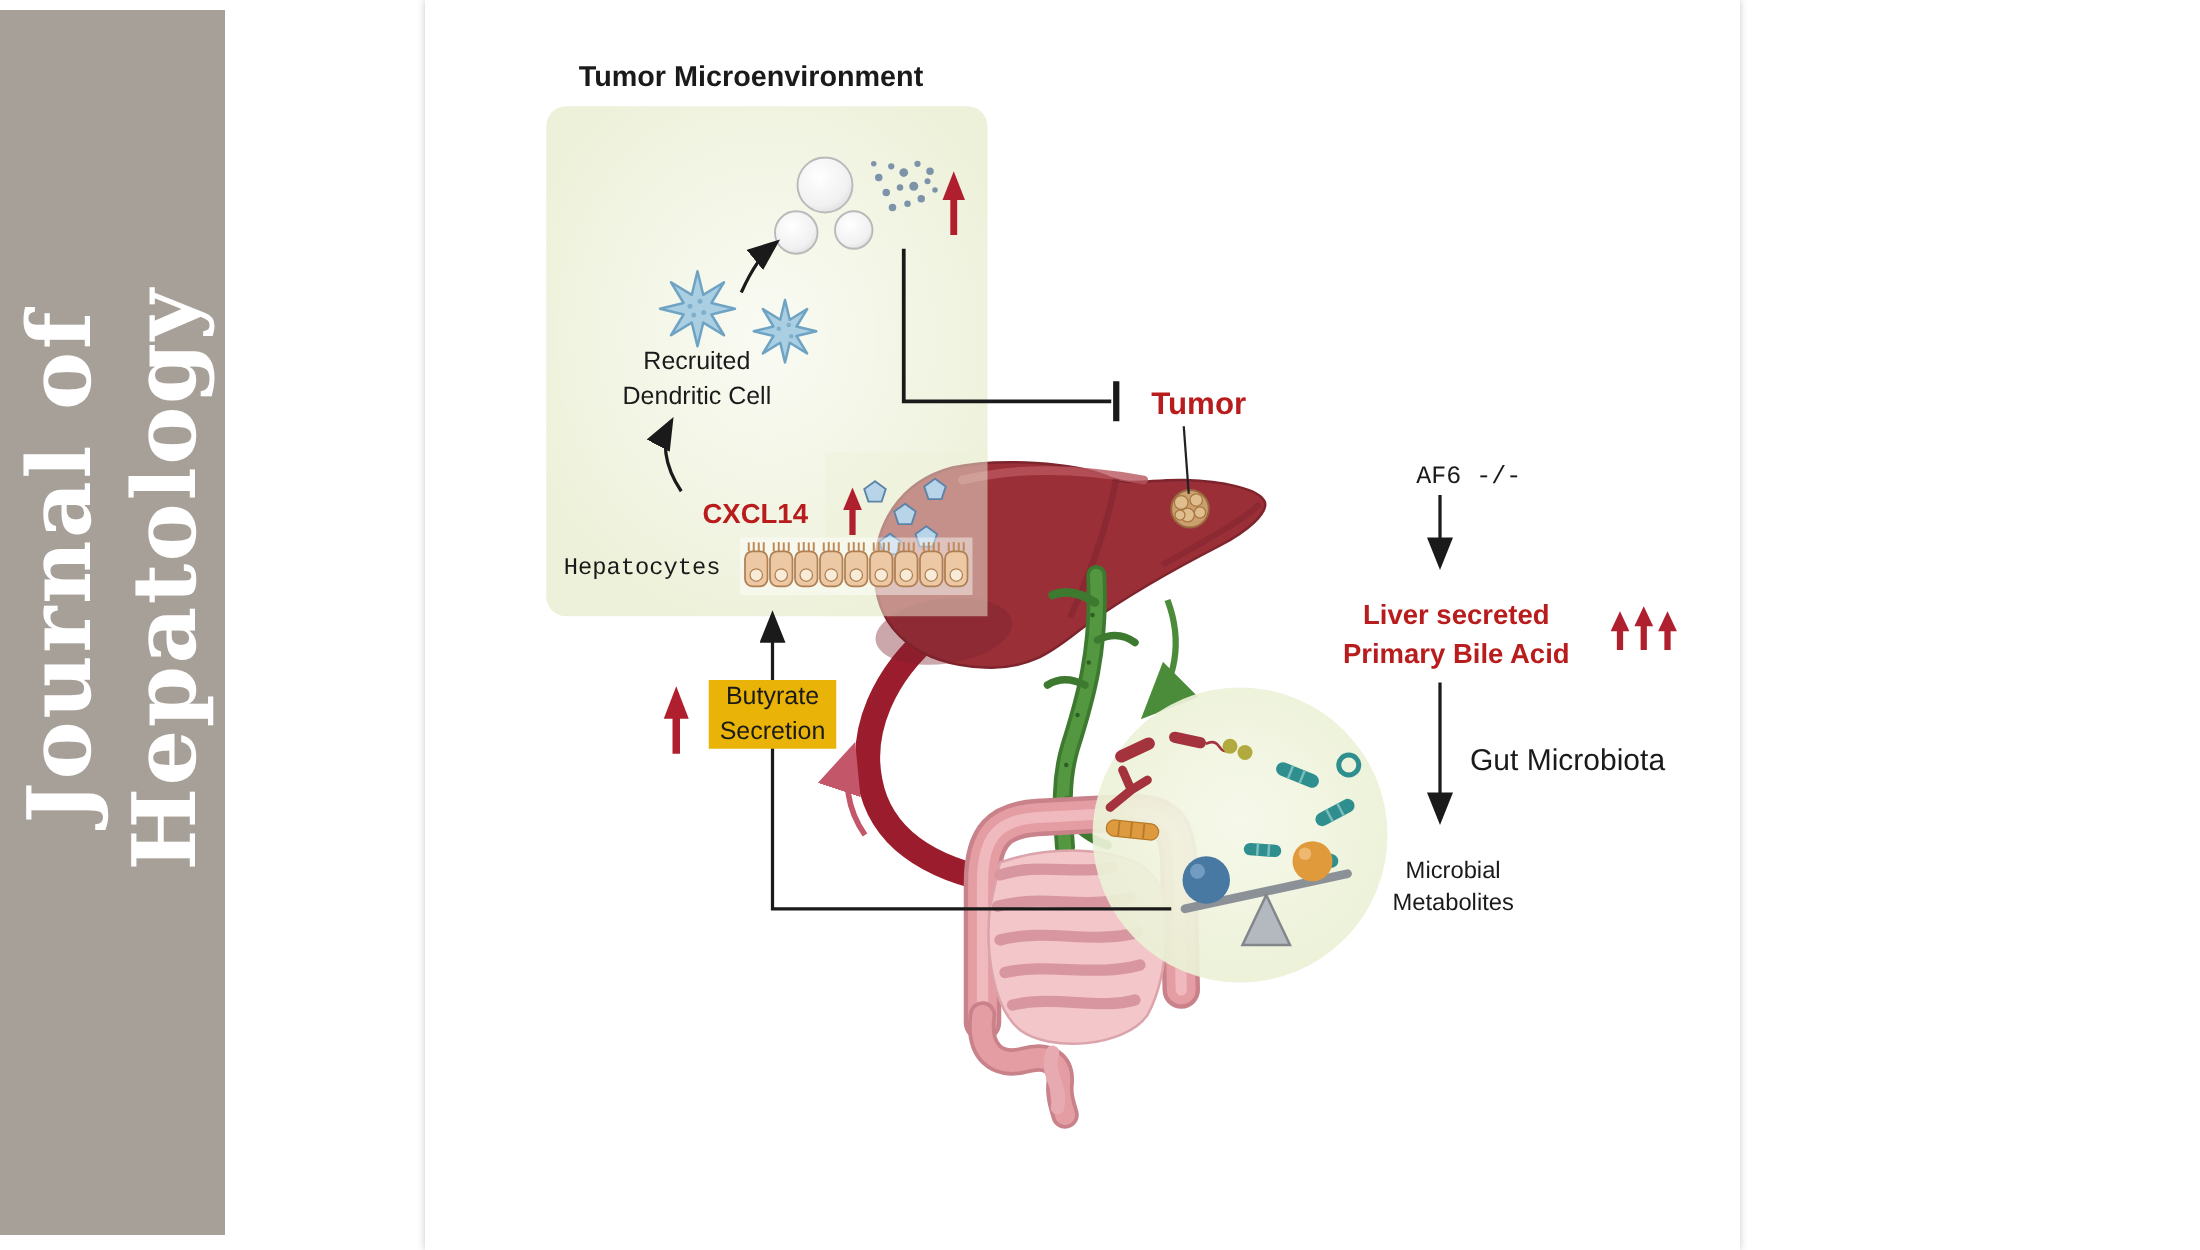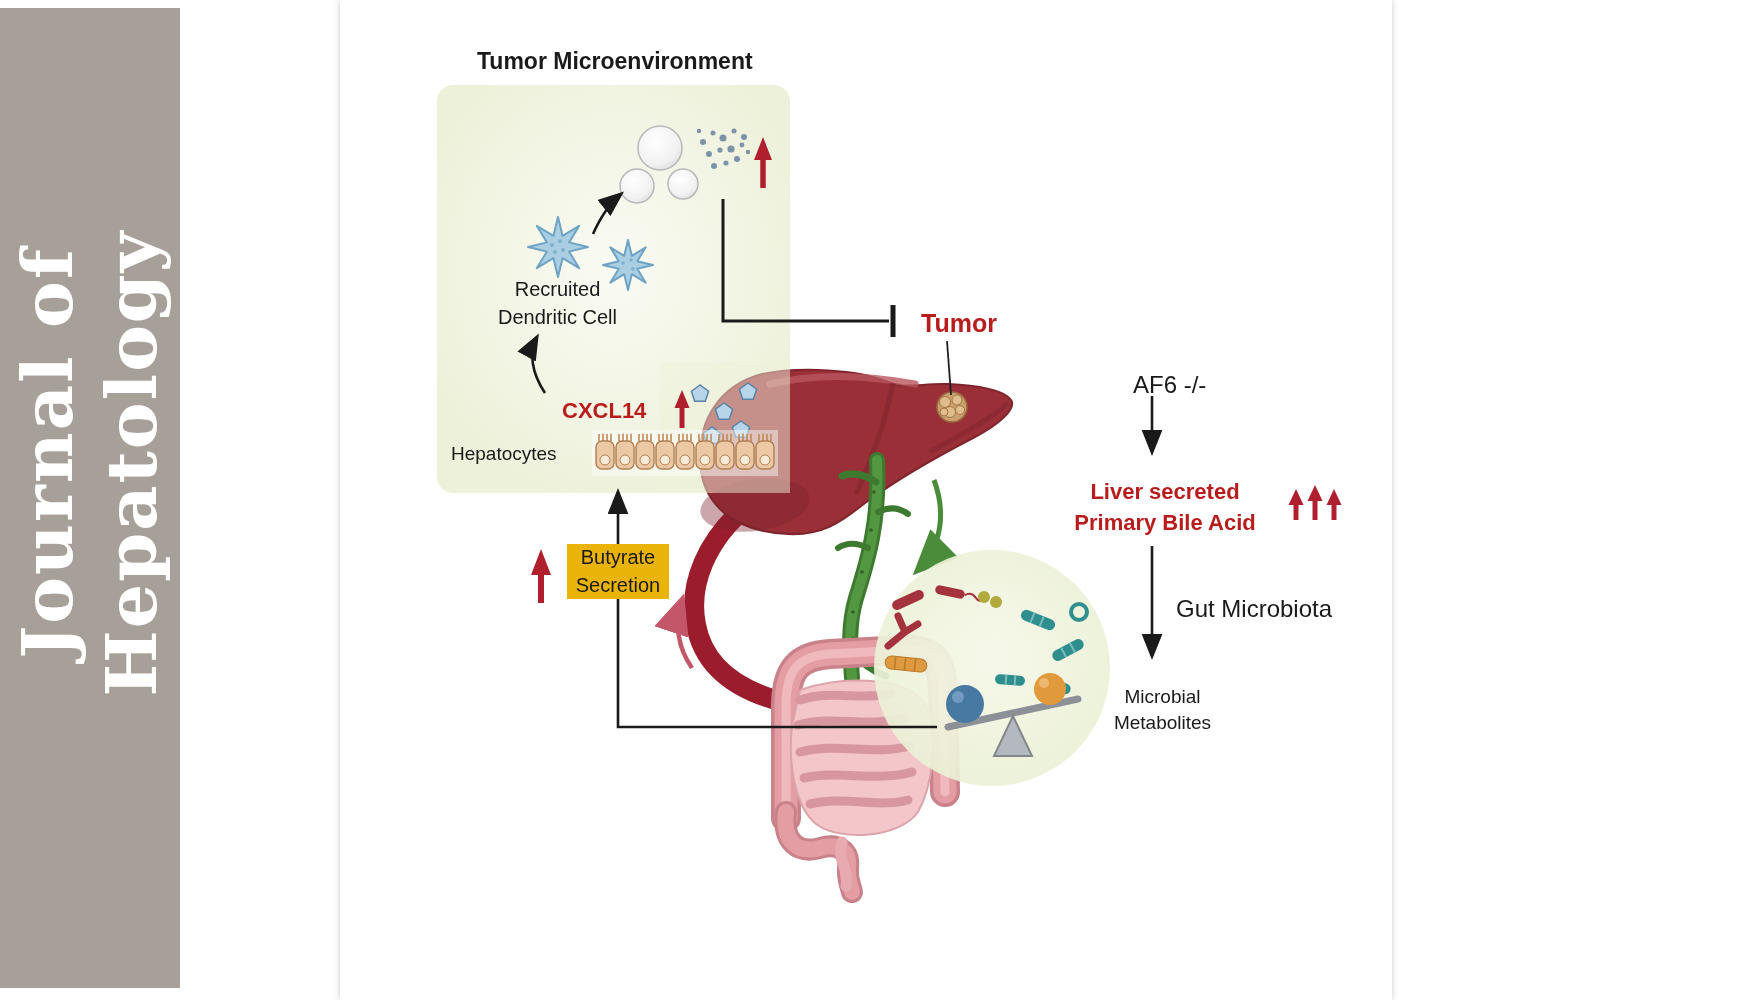--- a/index.html
+++ b/index.html
@@ -16,28 +16,28 @@
         color:#ffffff;letter-spacing:2px;transform:rotate(-90deg);white-space:nowrap;}
   #journal1{left:-272px;top:402px;}
   #journal2{left:-188px;top:412px;}
   
   #scene{left:0;top:0;z-index:2;}
   #overlay{left:0;top:0;z-index:4;}
   
   .t{position:absolute;z-index:5;line-height:1.38;}
   .center{text-align:center;}
   .red{color:#b91c1c;font-weight:bold;}
-  #title{left:477px;top:46px;font-size:23px;font-weight:bold;}
+  #title{left:463px;top:46px;font-size:23px;font-weight:bold;}
   #cd8{left:448px;top:116px;width:175px;font-size:20px;}
   #dendritic{left:460px;top:276px;width:195px;font-size:20px;}
   #cxcl14{left:562px;top:396px;font-size:22px;}
-  #hepatocytes{left:451px;top:441px;font-size:19px;}
+  #hepatocytes{left:451px;top:441px;font-size:19px;font-family:Liberation Mono, monospace;}
   #tumor{left:921px;top:306px;font-size:25px;}
   #butyrate{left:567px;top:544px;width:102px;font-size:20px;background:#eab308;}
-  #af6{left:1133px;top:368px;font-size:24px;}
+  #af6{left:1133px;top:368px;font-size:20px;font-family:Liberation Mono, monospace;}
   #bile{left:1053px;top:476px;width:224px;font-size:22px;line-height:1.42;}
   #gut{left:1176px;top:592px;font-size:24px;}
   #metabolites{left:1100px;top:684px;width:125px;font-size:19px;}
 </style>
 </head>
 <body>
 
 <div id="stage">
 
   <div id="page" class="abs"></div>

